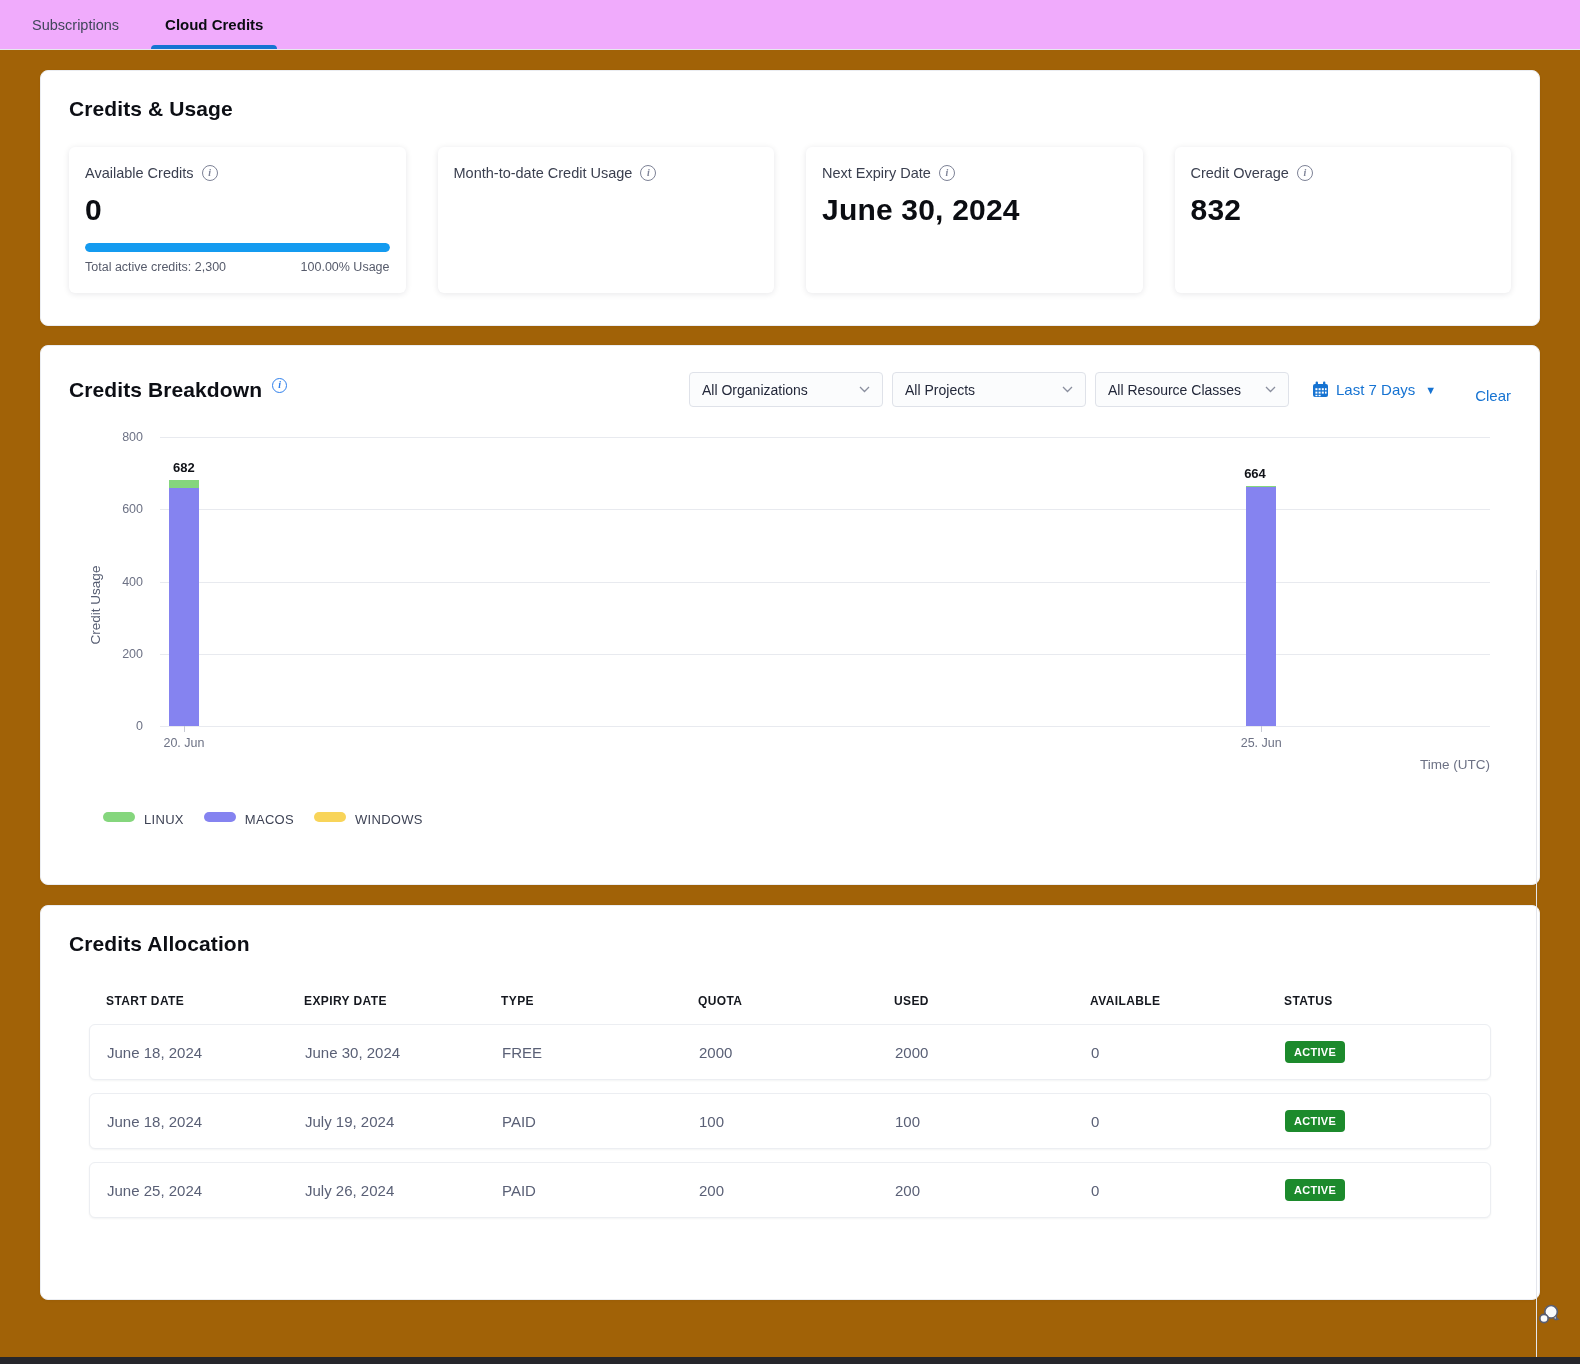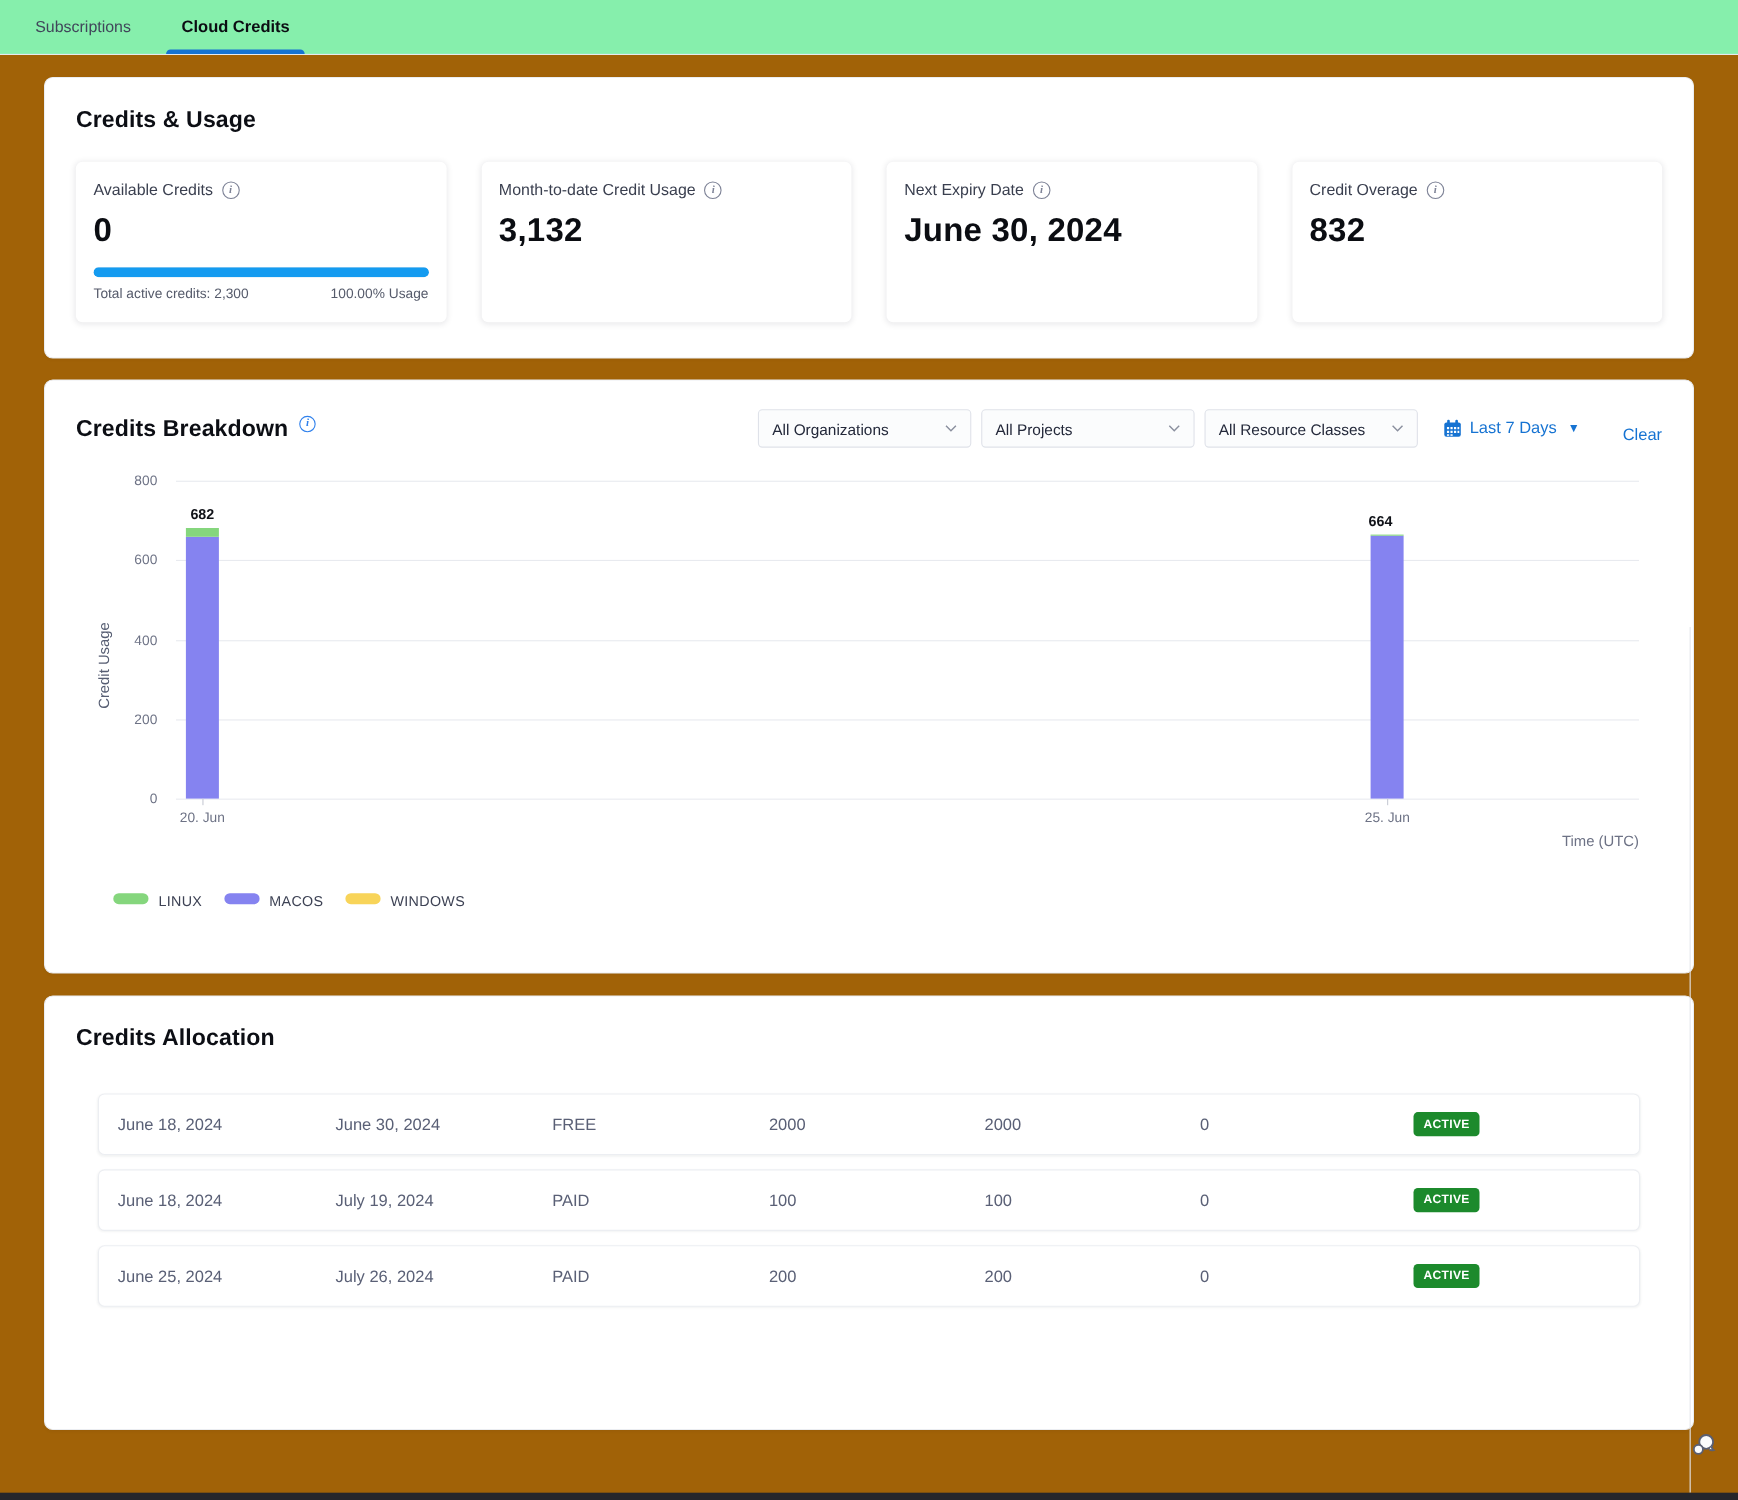--- a/index.html
+++ b/index.html
@@ -1,20 +1,20 @@
 <!DOCTYPE html>
 <html><head>
 <meta charset="utf-8">
 <style>
   * { margin:0; padding:0; box-sizing:border-box; }
   html,body { width:1580px; height:1364px; overflow:hidden; background:#fff;
     font-family:"Liberation Sans", sans-serif; color:#16181d; position:relative; }
 
   
-  .tabbar { height:50px; background:#86efac; border-bottom:1px solid #e7e9ee;
+  .tabbar { height:50px; background:#f0abfc; border-bottom:1px solid #e7e9ee;
     display:flex; align-items:stretch; padding-left:22px; position:relative; }
   .tab { display:flex; align-items:center; padding:0 10px; font-size:14.5px;
     color:#40465a; cursor:pointer; position:relative; margin-right:26px; }
   .tab.active { font-weight:700; color:#0b0d12; font-size:15px; }
   .tab.active .underline { position:absolute; left:-4px; right:-4px; bottom:0;
     height:4px; border-radius:4px 4px 0 0; background:#1673d2; }
 
   
   .content { background:#a16207; height:1308px; padding:20px 40px 0; }
   .section { background:#fff; border:1px solid #ebedf1; border-radius:8px;
@@ -118,21 +118,20 @@
           <span>Total active credits: 2,300</span>
           <span>100.00% Usage</span>
         </div>
       </div>
 
       <div class="stat-card">
         <div class="stat-label-row">
           <span>Month-to-date Credit Usage</span>
           <span class="info-icon">i</span>
         </div>
-        <div class="stat-value">3,132</div>
       </div>
 
       <div class="stat-card">
         <div class="stat-label-row">
           <span>Next Expiry Date</span>
           <span class="info-icon">i</span>
         </div>
         <div class="stat-value">June 30, 2024</div>
       </div>
 
@@ -242,20 +241,29 @@
         <div class="legend-item">
           <span class="legend-pill" style="background: rgb(248, 212, 89);"></span>
           <span class="legend-label">WINDOWS</span>
         </div>
       </div>
   </div>
 
   <div class="section" style="height:395px; margin-top:20px;">
     <div class="section-title">Credits Allocation</div>
     <div class="alloc-table">
+      <div class="t-grid t-head" id="table-head">
+          <div>START DATE</div>
+          <div>EXPIRY DATE</div>
+          <div>TYPE</div>
+          <div>QUOTA</div>
+          <div>USED</div>
+          <div>AVAILABLE</div>
+          <div>STATUS</div>
+        </div>
       <div id="table-body">
           <div class="t-grid t-row">
             <div>June 18, 2024</div>
             <div>June 30, 2024</div>
             <div>FREE</div>
             <div>2000</div>
             <div>2000</div>
             <div>0</div>
             <div><span class="badge" style="background: rgb(28, 138, 44);">ACTIVE</span></div>
           </div>

